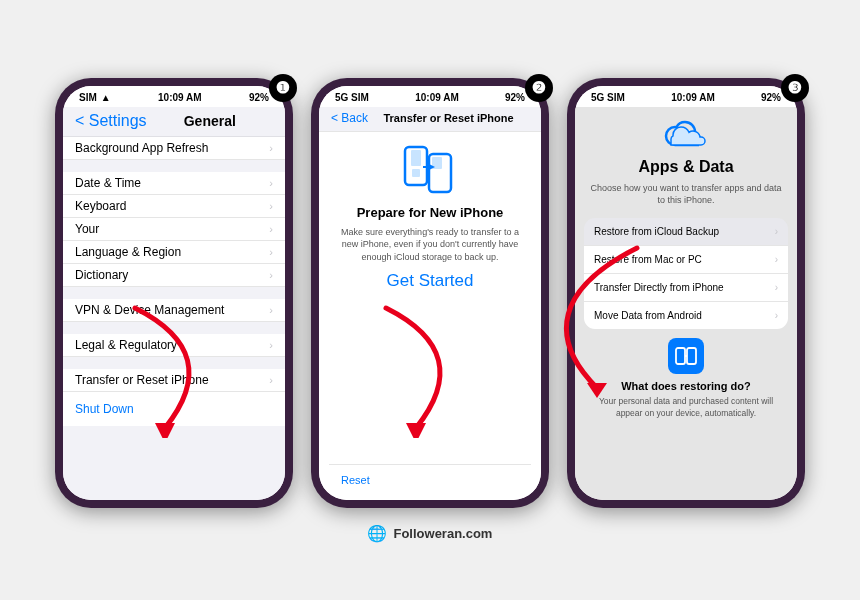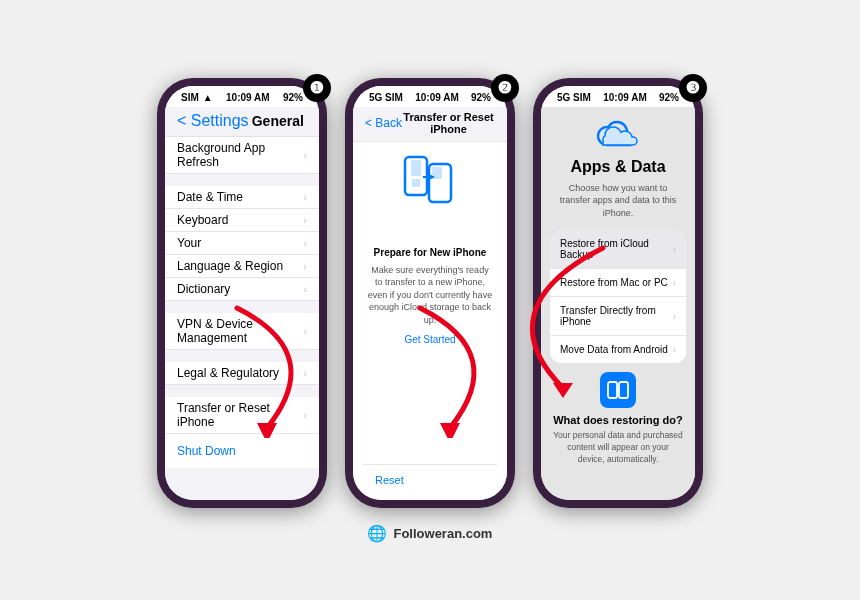--- a/index.html
+++ b/index.html
@@ -19,21 +19,21 @@
       display: flex;
       flex-direction: row;
       align-items: center;
       justify-content: center;
       gap: 18px;
       padding: 20px 10px 10px;
     }
 
     
     .phone {
-      width: 170px;
+      width: 238px;
       height: 430px;
       background: #3a2040;
       border-radius: 36px;
       padding: 8px;
       box-shadow: 0 4px 20px rgba(0,0,0,0.4);
       position: relative;
       display: flex;
       flex-direction: column;
     }
 
@@ -134,40 +134,39 @@
     }
 
     .phone-icon-area {
       display: flex;
       align-items: center;
       gap: 6px;
       margin-bottom: 8px;
     }
 
     .prepare-title {
-      font-size: 10px;
+      font-size: 13px;
       font-weight: 700;
       color: #000;
       text-align: center;
       margin-bottom: 6px;
-      margin-top: 32px;
     }
 
     .prepare-desc {
       font-size: 9px;
       color: #555;
       text-align: center;
       line-height: 1.4;
       margin-bottom: 8px;
       padding: 0 4px;
     }
 
     .get-started-link {
       color: #007aff;
-      font-size: 10px;
+      font-size: 17px;
       margin-bottom: 28px;
     }
 
     .spacer-flex { flex: 1; }
 
     .reset-section {
       width: 100%;
       border-top: 0.5px solid #e5e5e5;
       padding-top: 3px;
     }

